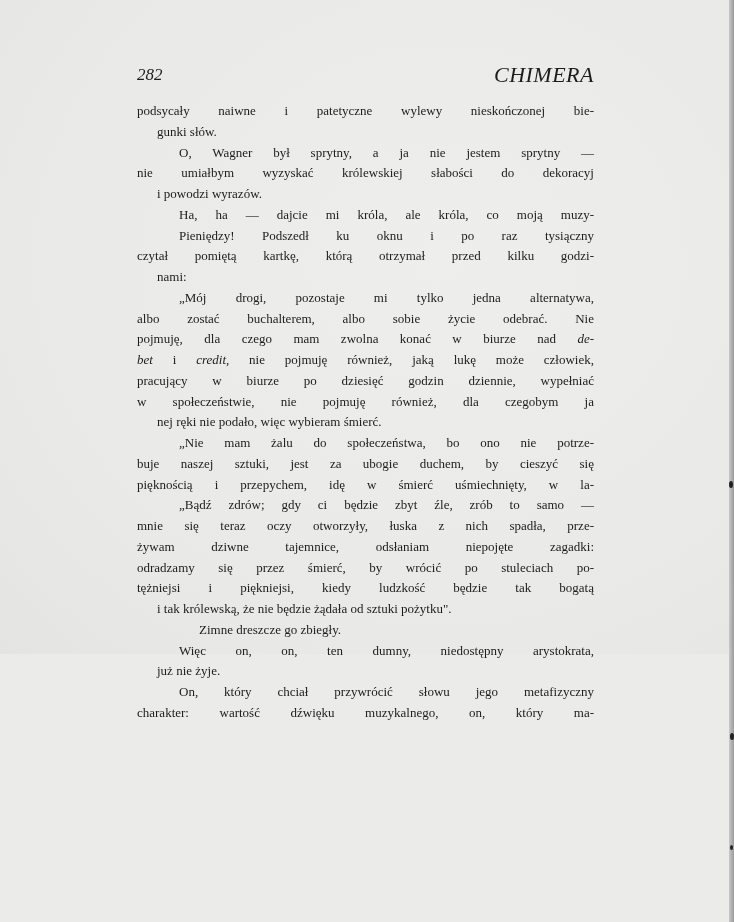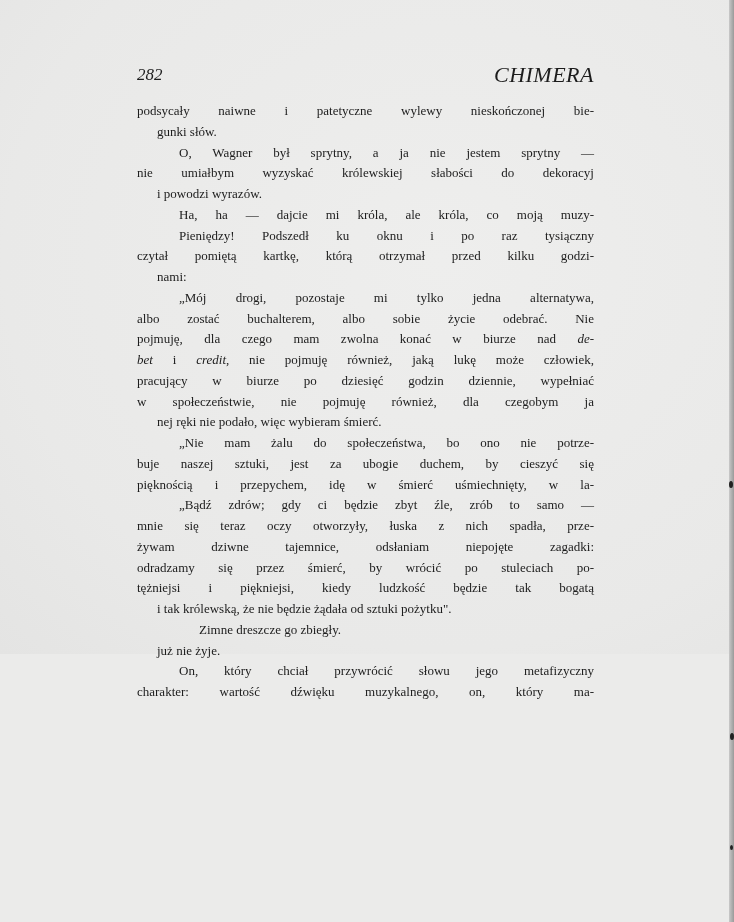--- a/index.html
+++ b/index.html
@@ -120,17 +120,18 @@
       <span class="line indent">„Nie mam żalu do społeczeństwa, bo ono nie potrze-</span>
       <span class="line">buje naszej sztuki, jest za ubogie duchem, by cieszyć się</span>
       <span class="line">pięknością i przepychem, idę w śmierć uśmiechnięty, w la-</span>
       <span class="line indent">„Bądź zdrów; gdy ci będzie zbyt źle, zrób to samo —</span>
       <span class="line">mnie się teraz oczy otworzyły, łuska z nich spadła, prze-</span>
       <span class="line">żywam dziwne tajemnice, odsłaniam niepojęte zagadki:</span>
       <span class="line">odradzamy się przez śmierć, by wrócić po stuleciach po-</span>
       <span class="line">tężniejsi i piękniejsi, kiedy ludzkość będzie tak bogatą</span>
       <span class="line last">i tak królewską, że nie będzie żądała od sztuki pożytku".</span>
       <span class="line indent last">Zimne dreszcze go zbiegły.</span>
+      <span class="line indent">Więc on, on, ten dumny, niedostępny arystokrata,</span>
       <span class="line last">już nie żyje.</span>
       <span class="line indent">On, który chciał przywrócić słowu jego metafizyczny</span>
       <span class="line">charakter: wartość dźwięku muzykalnego, on, który ma-</span>
     </div>
 </div>
 
 </body></html>

